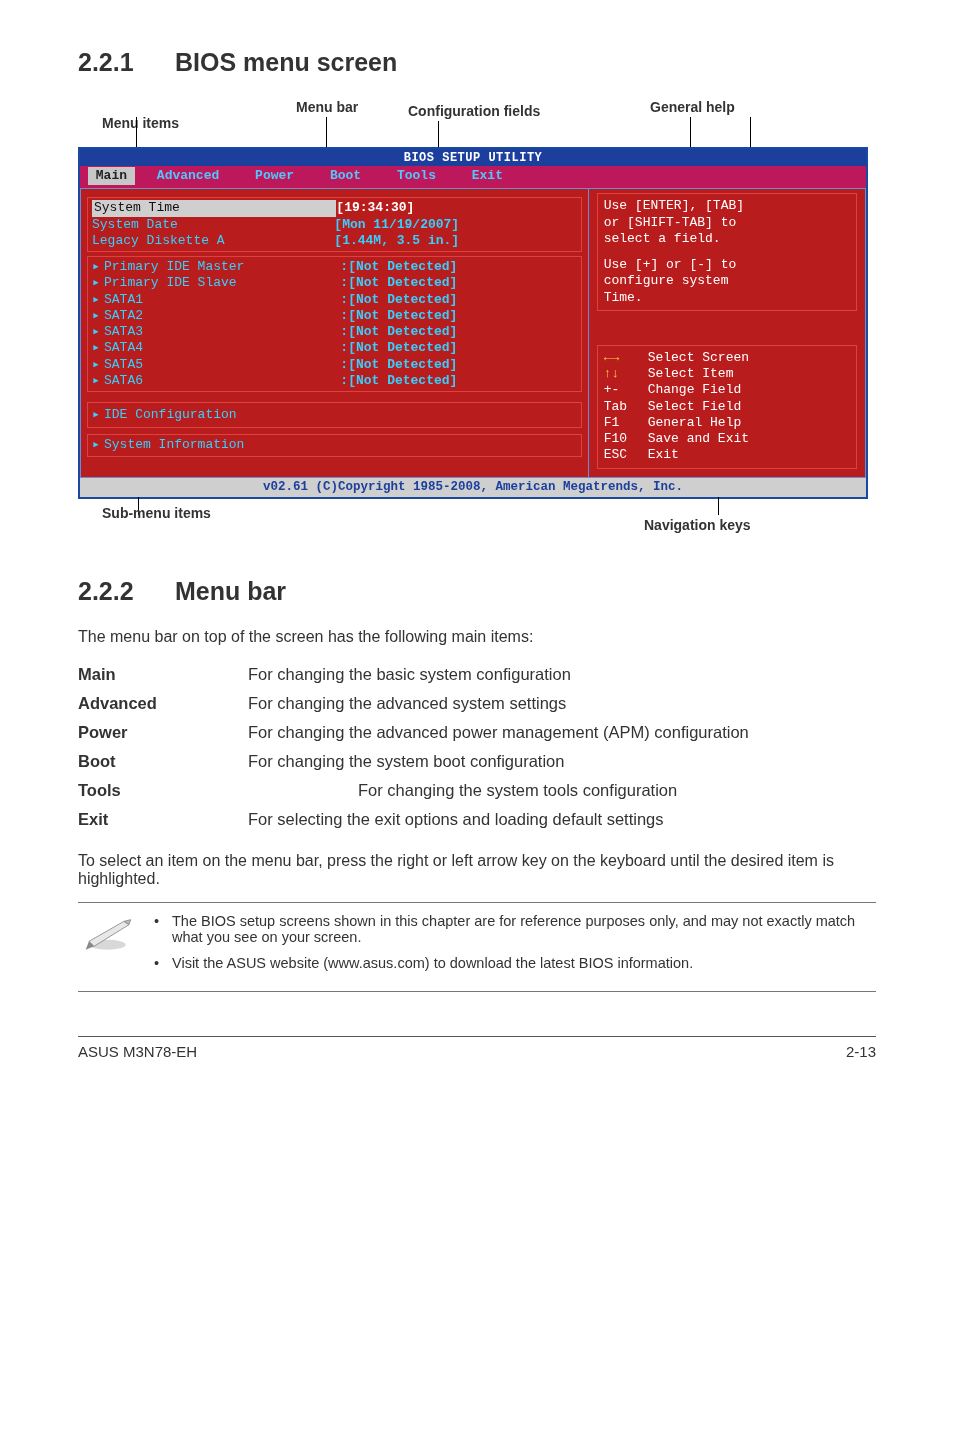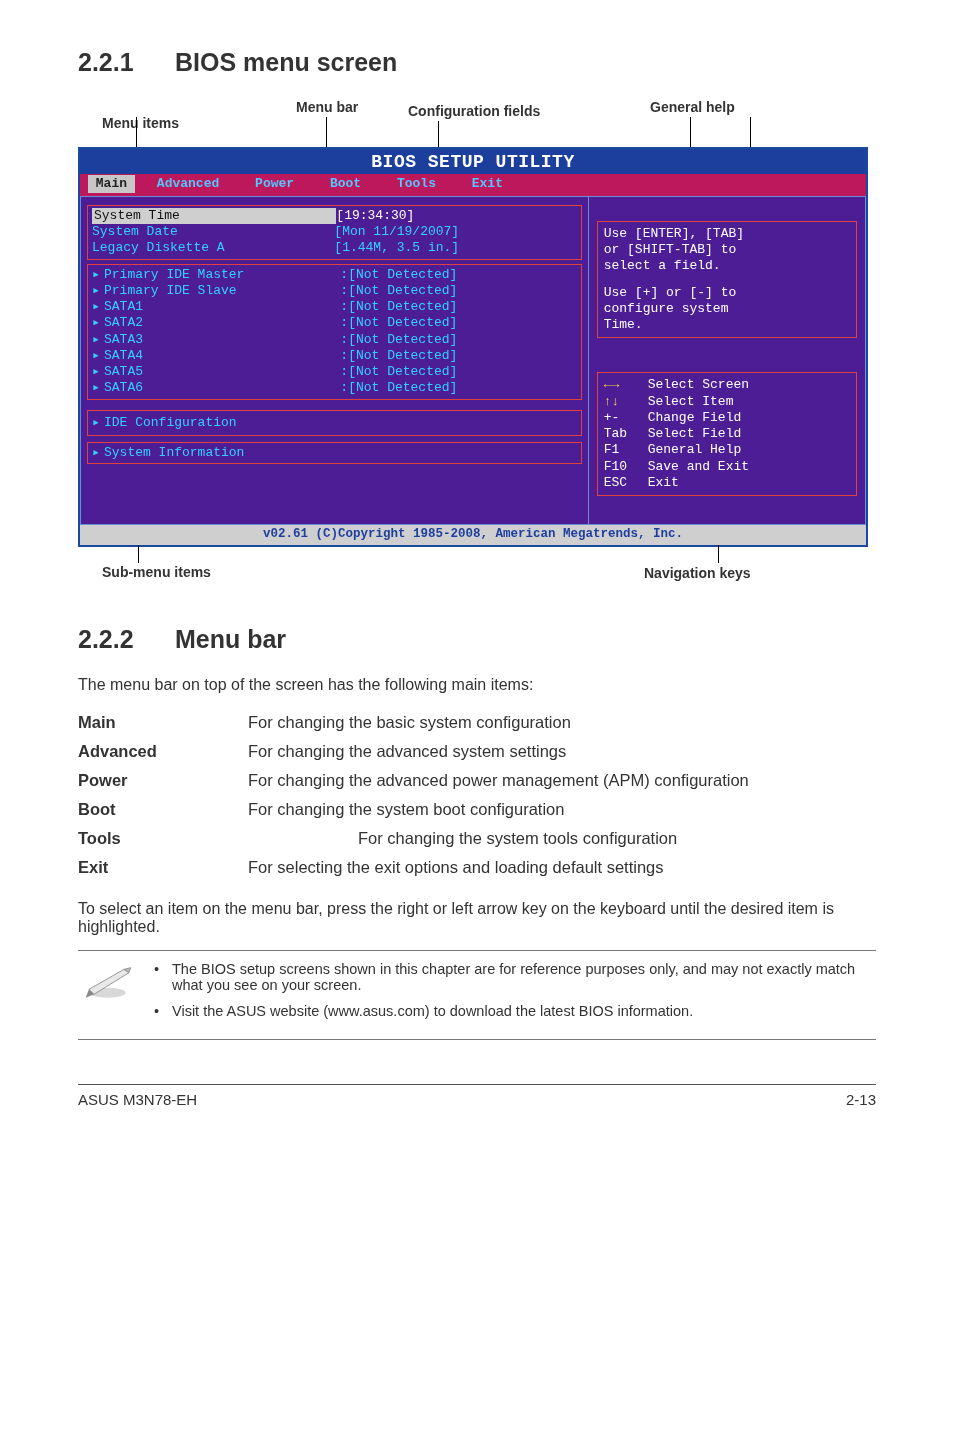--- a/index.html
+++ b/index.html
@@ -35,69 +35,69 @@
     line-height: 1.25;
     color: #fff;
     position: relative;
   }
   .bios-title {
     background:#1c3f9e;
     color:#fff;
     text-align:center;
     font-weight:bold;
     padding:2px 0 0 0;
-    font-size:18px;
+    font-size:12px;
     letter-spacing:0.5px;
   }
   .menubar {
     background:#be185d;
     padding: 1px 0 3px 0;
   }
   .menubar span {
     display:inline-block;
     color:#53c5ff;
     padding: 0 14px;
     font-weight:bold;
   }
   .menubar span.active {
     background:#c7c7c7;
     color:#222;
     padding:1px 8px;
   }
   .bios-body {
     display:flex;
-    background:#4c1d95;
+    background:#b91c1c;
   }
   .left-pane {
     flex: 1.9;
     border: 1px solid #6e8cd6;
     border-right: none;
     padding: 8px 6px;
     min-height: 280px;
     position:relative;
   }
   .right-pane {
     flex: 1;
     border: 1px solid #6e8cd6;
-    padding: 24px 8px;
+    padding: 4px 8px;
     color:#fff;
   }
   .redbox {
     border: 1.5px solid #e04040;
     padding: 2px 4px;
     margin-bottom: 4px;
   }
   .row { display:flex; }
   .arrow {
     width:12px; color:#35d0ff; font-weight:bold;
     display:inline-block;
   }
   .lbltxt { flex:1; color:#35d0ff; }
   .lbltxt.sel { background:#cfcfcf; color:#111; padding:0 2px; }
-  .val { flex:1; color:#35d0ff; text-align:left; }
+  .val { flex:1; color:#35d0ff; text-align:left;font-weight:bold; }
   .val.sel { color:#ffffff; }
   .help-txt { color:#fff; font-weight:normal; }
   .help-keys { margin-top:34px; }
   .hk-row { display:flex; }
   .hk-key { width:44px; color:#fff; }
   .hk-desc { color:#fff; }
   .hk-arrows { color:#f6d24a; }
   .bios-footer {
     background:#cfcfcf;
     color:#1c3f9e;
@@ -292,21 +292,21 @@
                 <span class="hk-desc">Exit</span>
               </div>
           </div>
         </div>
       </div>
       <div class="bios-footer">v02.61 (C)Copyright 1985-2008, American Megatrends, Inc.</div>
     </div>
 
     <div class="labels-bottom">
       <div class="vline" style="left:60px; top:-8px; height:18px;"></div>
-      <span class="lbl" style="left:24px; top:11px;">Sub-menu items</span>
+      <span class="lbl" style="left:24px; top:0;">Sub-menu items</span>
 
       <div class="vline" style="left:640px; top:-8px; height:18px;"></div>
       <span class="lbl" style="left:566px; top:12px;">Navigation keys</span>
     </div>
   </div>
 
   <div class="section-heading" style="margin-top:38px;">
     <span class="num">2.2.2</span>
     <span>Menu bar</span>
   </div>

